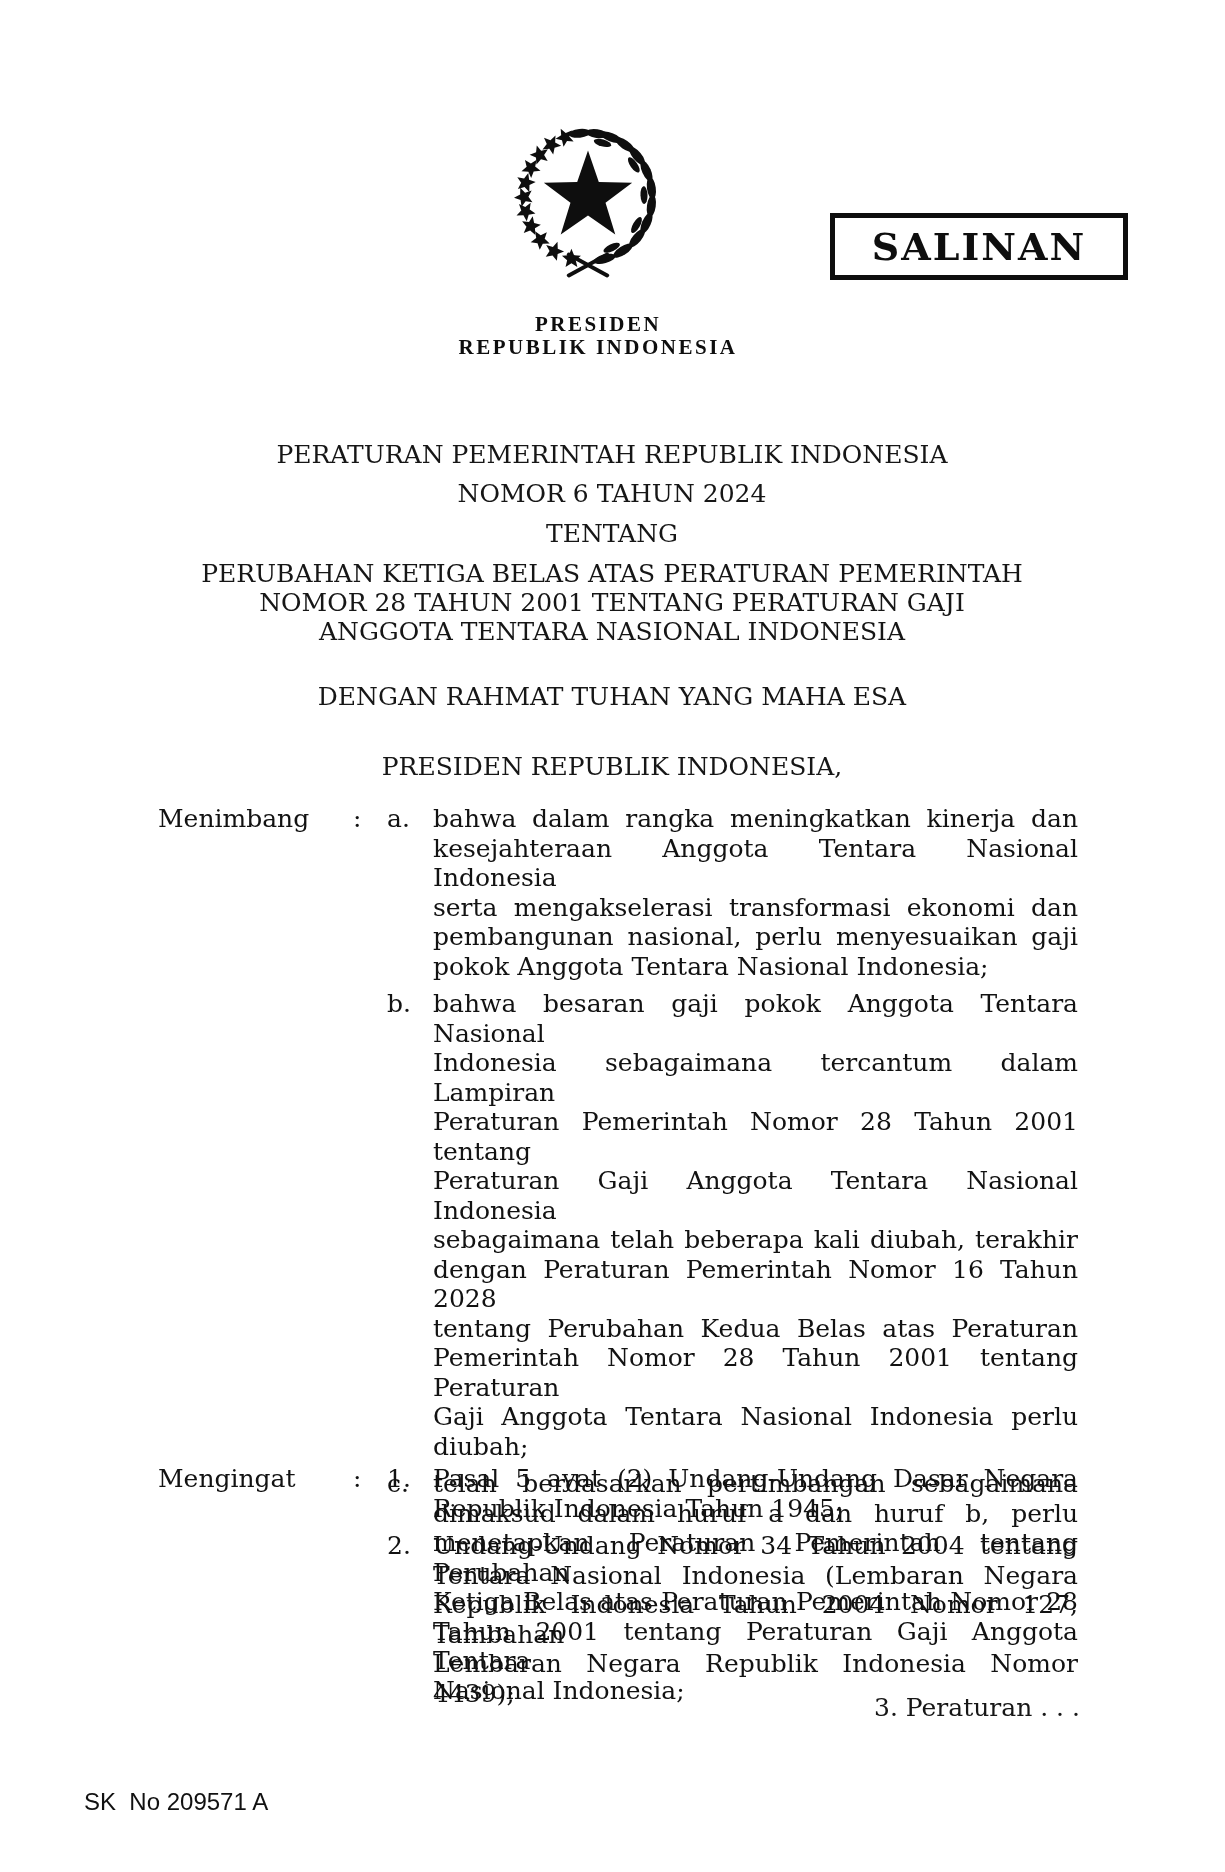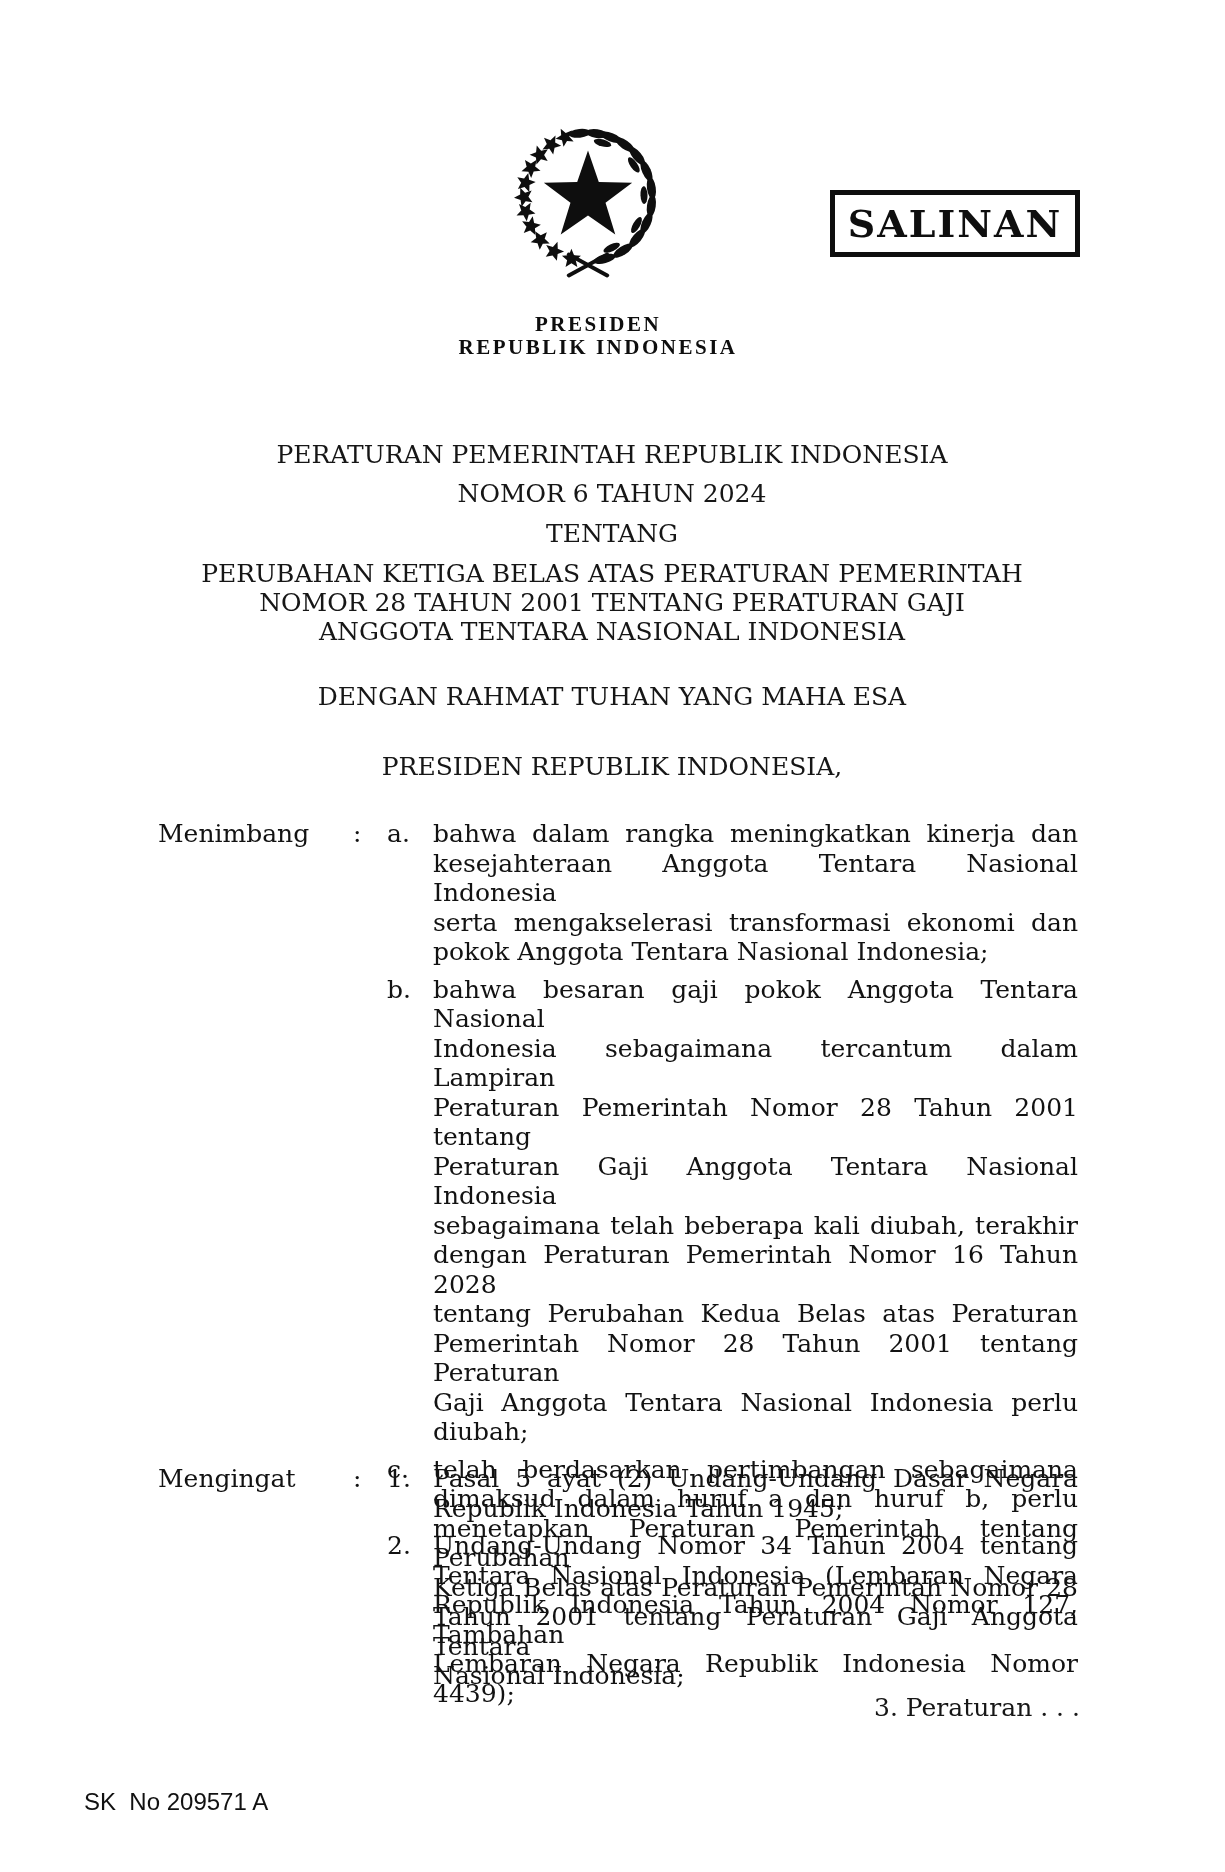--- a/index.html
+++ b/index.html
@@ -27,22 +27,22 @@
     text-align:center;
     font-family:Liberation Serif, serif;
     font-weight:bold;
     font-size:21px; line-height:23px;
     letter-spacing:2.5px;
     color:#0e0e0e;
   }
 
   
   .stamp {
-    position:absolute; left:830px; top:190px;
-    width:250px; height:67px;
+    position:absolute; left:830px; top:213px;
+    width:298px; height:67px;
     border:5px solid #0e0e0e;
     box-sizing:border-box;
     display:flex; align-items:center; justify-content:center;text-align:right;
   }
   .stamp-label {
     font-family:"DejaVu Serif", serif;
     font-weight:bold;
     font-size:38px;
     letter-spacing:2px;
     color:#0e0e0e;
@@ -60,21 +60,21 @@
   .tl-1 { margin-bottom:11px; }
   .tl-2 { margin-bottom:12px; }
   .tl-3 { margin-bottom:12px; }
   .tl-s1 { margin-bottom:1px; }
   .tl-s2 { margin-bottom:1px; }
   .tl-s3 { margin-bottom:37px; }
   .tl-inv { margin-bottom:42px; }
 
   
   .section { position:absolute; left:158px; width:920px; }
-  .sec-menimbang { top:804px;margin-top:15px; }
+  .sec-menimbang { top:804px; }
   .sec-mengingat { top:1464px; }
   .row { display:flex; margin-bottom:8px; }
   .col-label  { width:195px; flex:0 0 195px; font-size:25px; line-height:29.5px; }
   .col-colon  { width:34px;  flex:0 0 34px;  font-size:25px; line-height:29.5px; }
   .col-marker { width:46px;  flex:0 0 46px;  font-size:25px; line-height:29.5px; }
   .col-text   { width:645px; flex:0 0 645px; font-size:25px; line-height:29.5px; }
   .jline { text-align:justify; text-align-last:justify; }
   .jline.last { text-align-last:left; }
 
   
@@ -160,20 +160,21 @@
 
   <div class="section sec-menimbang">
     <div class="row">
       <div class="col-label">Menimbang</div>
       <div class="col-colon">:</div>
       <div class="col-marker">a.</div>
       <div class="col-text">
           <div class="jline">bahwa dalam rangka meningkatkan kinerja dan</div>
           <div class="jline">kesejahteraan Anggota Tentara Nasional Indonesia</div>
           <div class="jline">serta mengakselerasi transformasi ekonomi dan</div>
+          <div class="jline">pembangunan nasional, perlu menyesuaikan gaji</div>
           <div class="jline last">pokok Anggota Tentara Nasional Indonesia;</div>
         </div>
     </div>
     <div class="row">
       <div class="col-label"></div>
       <div class="col-colon"></div>
       <div class="col-marker">b.</div>
       <div class="col-text">
           <div class="jline">bahwa besaran gaji pokok Anggota Tentara Nasional</div>
           <div class="jline">Indonesia sebagaimana tercantum dalam Lampiran</div>

